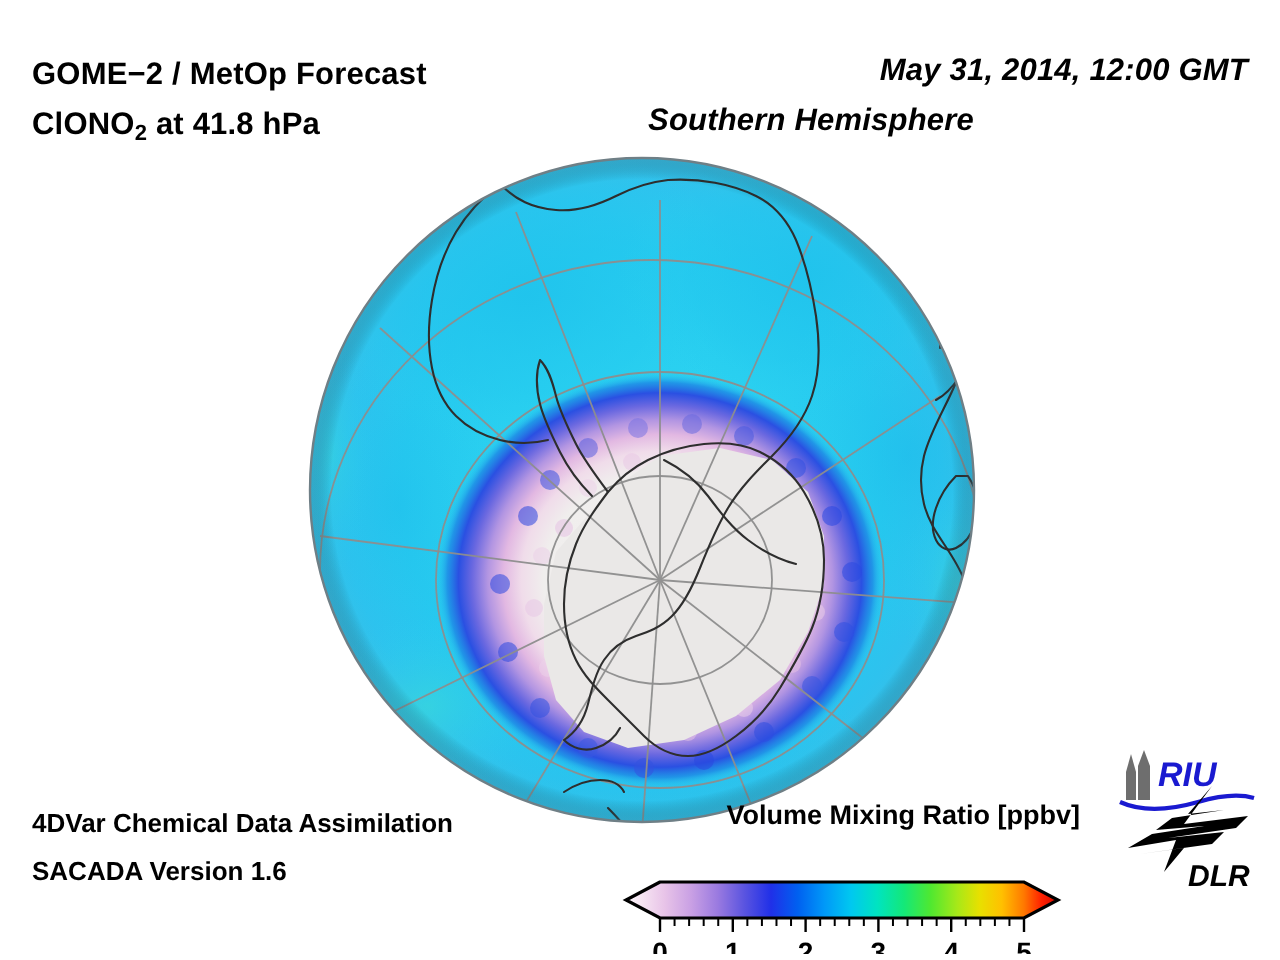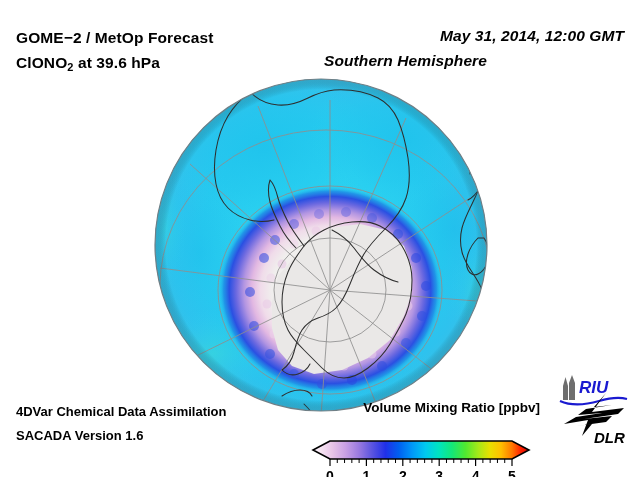--- a/index.html
+++ b/index.html
@@ -99,21 +99,21 @@
     left: 562px;
     top: 392px;
     font-style: italic;
   }
 </style>
 </head>
 <body>
 
 <div id="header-left">
   <div class="hdr-line">GOME−2 / MetOp Forecast</div>
-  <div class="hdr-line"><span>ClONO</span><span class="sub-script">2</span><span> at 39.6 hPa</span></div>
+  <div class="hdr-line"><span>ClONO</span><span class="sub-script">2</span><span> at 41.8 hPa</span></div>
 </div>
 
 <div id="header-right">
   <div class="hdr-line">May 31, 2014, 12:00 GMT</div>
   <div class="hdr-line sub">Southern Hemisphere</div>
 </div>
 
 <div id="globe-wrap">
 <svg id="globe-svg" width="334" height="334" viewBox="0 0 334 334">
   <defs>

